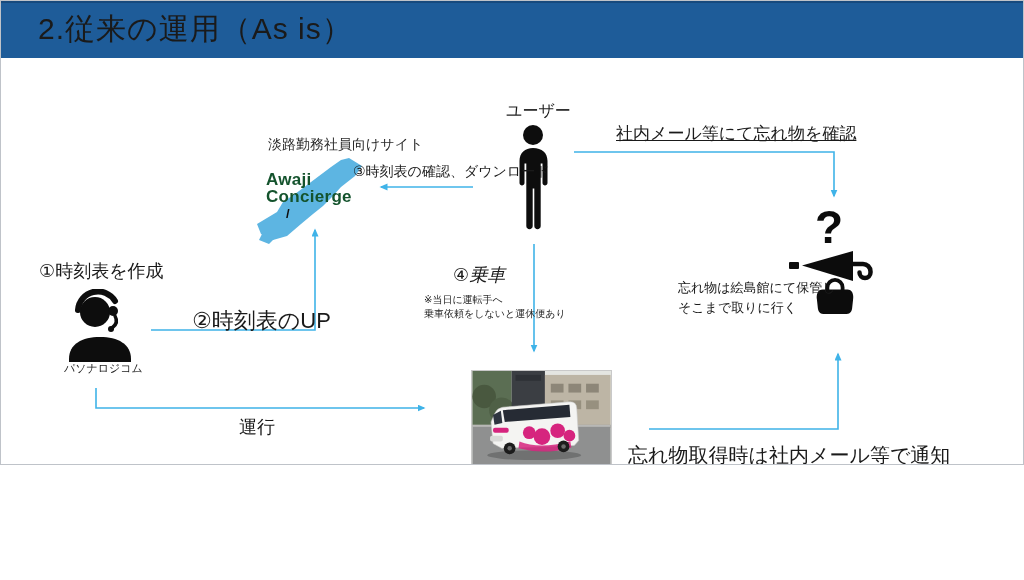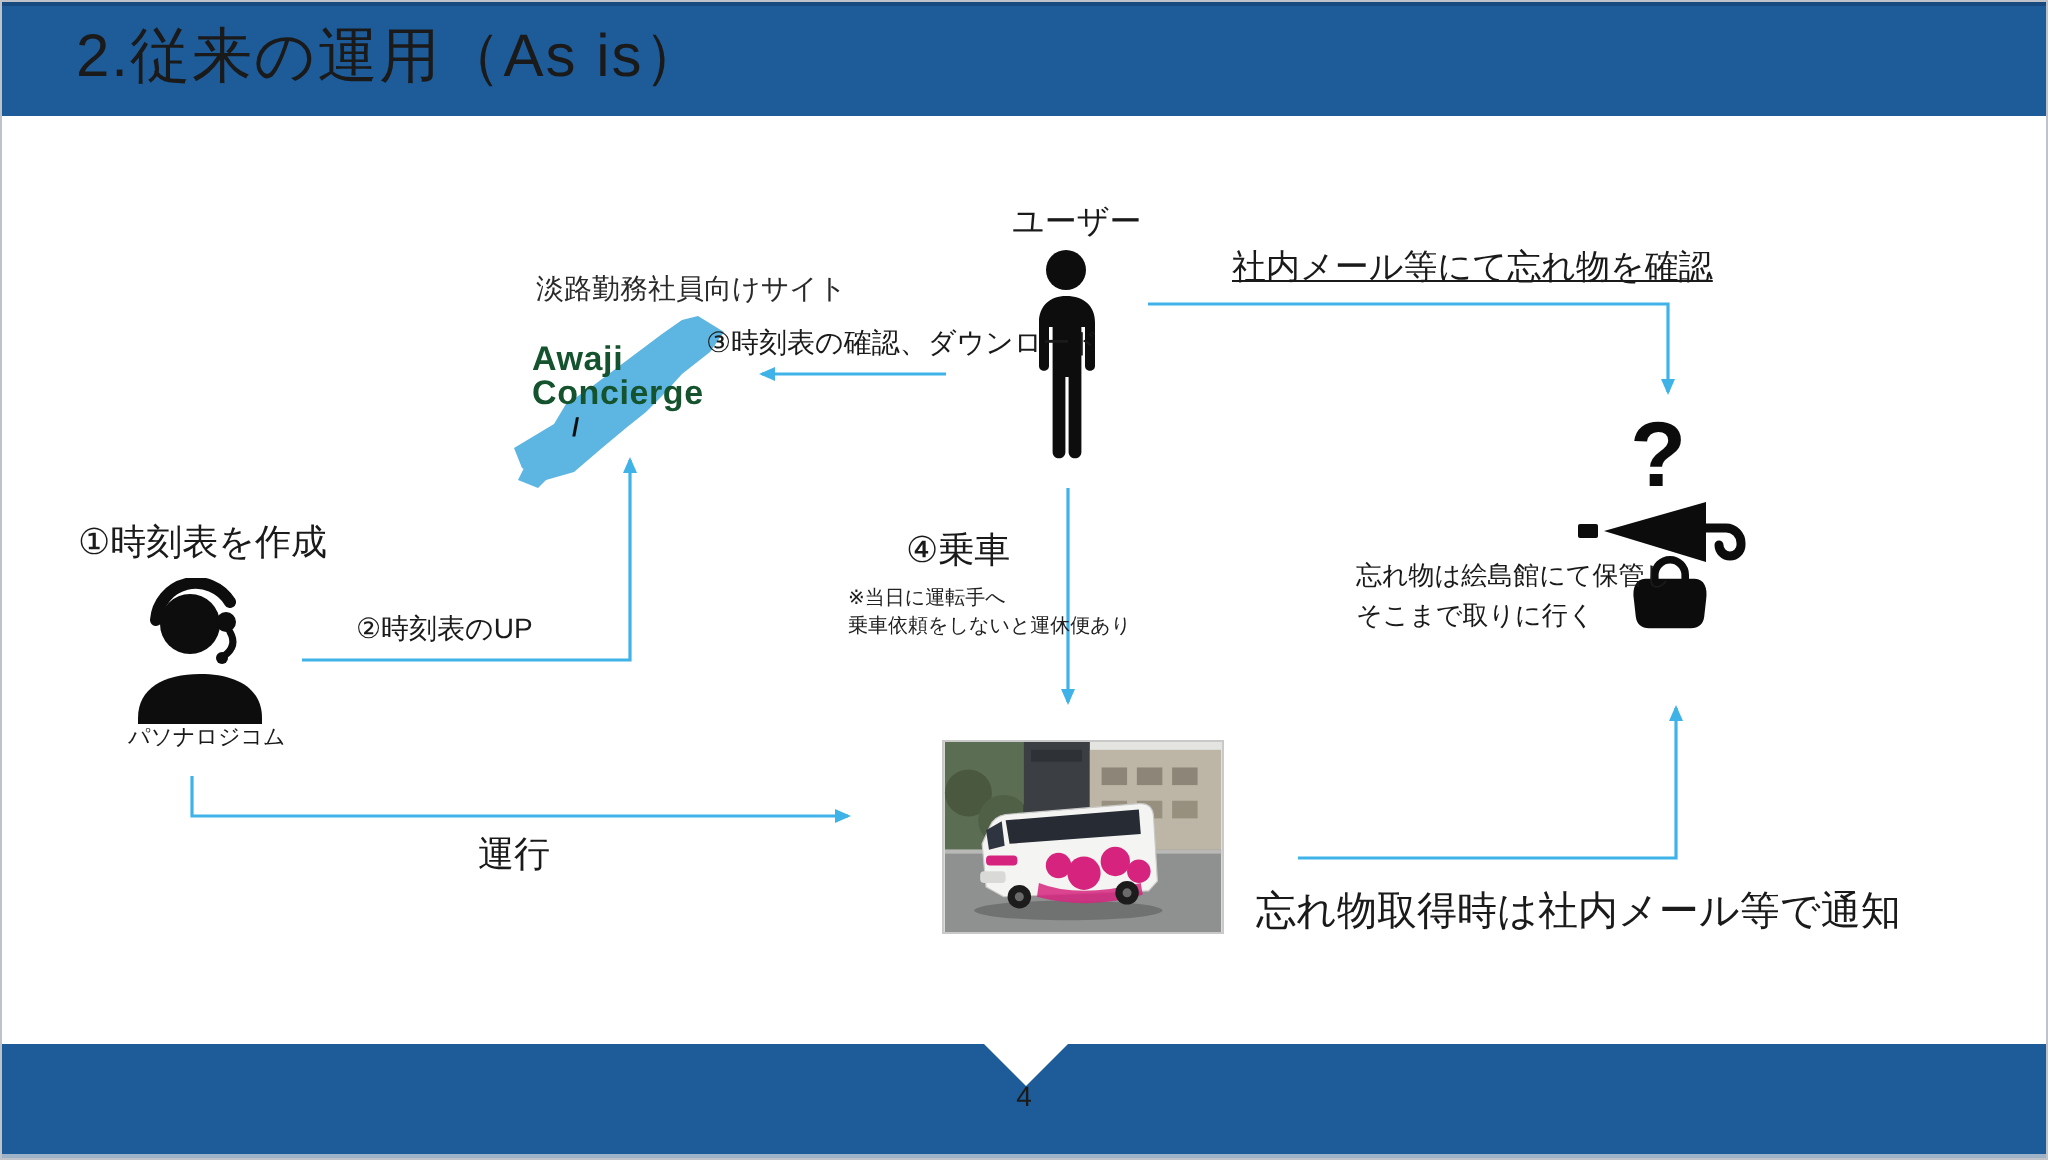--- a/index.html
+++ b/index.html
@@ -1,20 +1,20 @@
 <!DOCTYPE html>
 <html><head>
 <meta charset="utf-8">
 <style>
   * { margin:0; padding:0; box-sizing:border-box; }
   html,body { background:#fff; }
   body { font-family:"Liberation Sans","DejaVu Sans",sans-serif; color:#1a1a1a; }
 
   .slide {
-    position:relative; width:1024px; height:580px;
+    position:relative; width:1024px; height:465px;
     background:#fff; border:1px solid #bfc3c9; overflow:hidden;
   }
 
   
   .header-bar {
     position:absolute; left:0; top:0; width:100%; height:57px;
     background:#1E5C99; border-top:2px solid #174a7e;
   }
   .slide-title {
     position:absolute; left:37px; top:0; line-height:55px;
@@ -35,23 +35,23 @@
   }
 
   
   .t { position:absolute; white-space:nowrap; color:#1a1a1a; }
 
   .user-label    { left:505px; top:100px; font-size:16px; }
   .confirm-text  { left:615px; top:121px; font-size:17px;text-decoration:underline; }
   .step3-text    { left:352px; top:162px; font-size:14px; }
   .site-label    { left:267px; top:135px; font-size:14px; color:#2a2a2a; }
   .step1-text    { left:38px;  top:258px; font-size:18px; }
-  .step2-text    { left:177px; top:305px; font-size:14px; }
+  .step2-text    { left:191px; top:305px; font-size:22px; }
   .operator-label{ left:63px;  top:360px; font-size:11px; }
-  .step4-text    { left:452px; top:262px; font-size:18px; }
+  .step4-text    { left:452px; top:262px; font-size:18px;font-style:italic; }
   .boarding-note { left:423px; top:292px; font-size:10px; line-height:1.35; color:#222; }
   .unko-text     { left:238px; top:414px; font-size:18px; }
   .storage-text  { left:677px; top:277px; font-size:13px; line-height:1.5; }
   .notify-text   { left:627px; top:441px; font-size:20px; }
 
   
   .awaji-logo { position:absolute; left:252px; top:153px; width:122px; height:95px; }
   .awaji-logo svg { position:absolute; left:0; top:0; }
   .awaji-text {
     position:absolute; left:13px; top:17px; font-size:17px; font-weight:bold;

